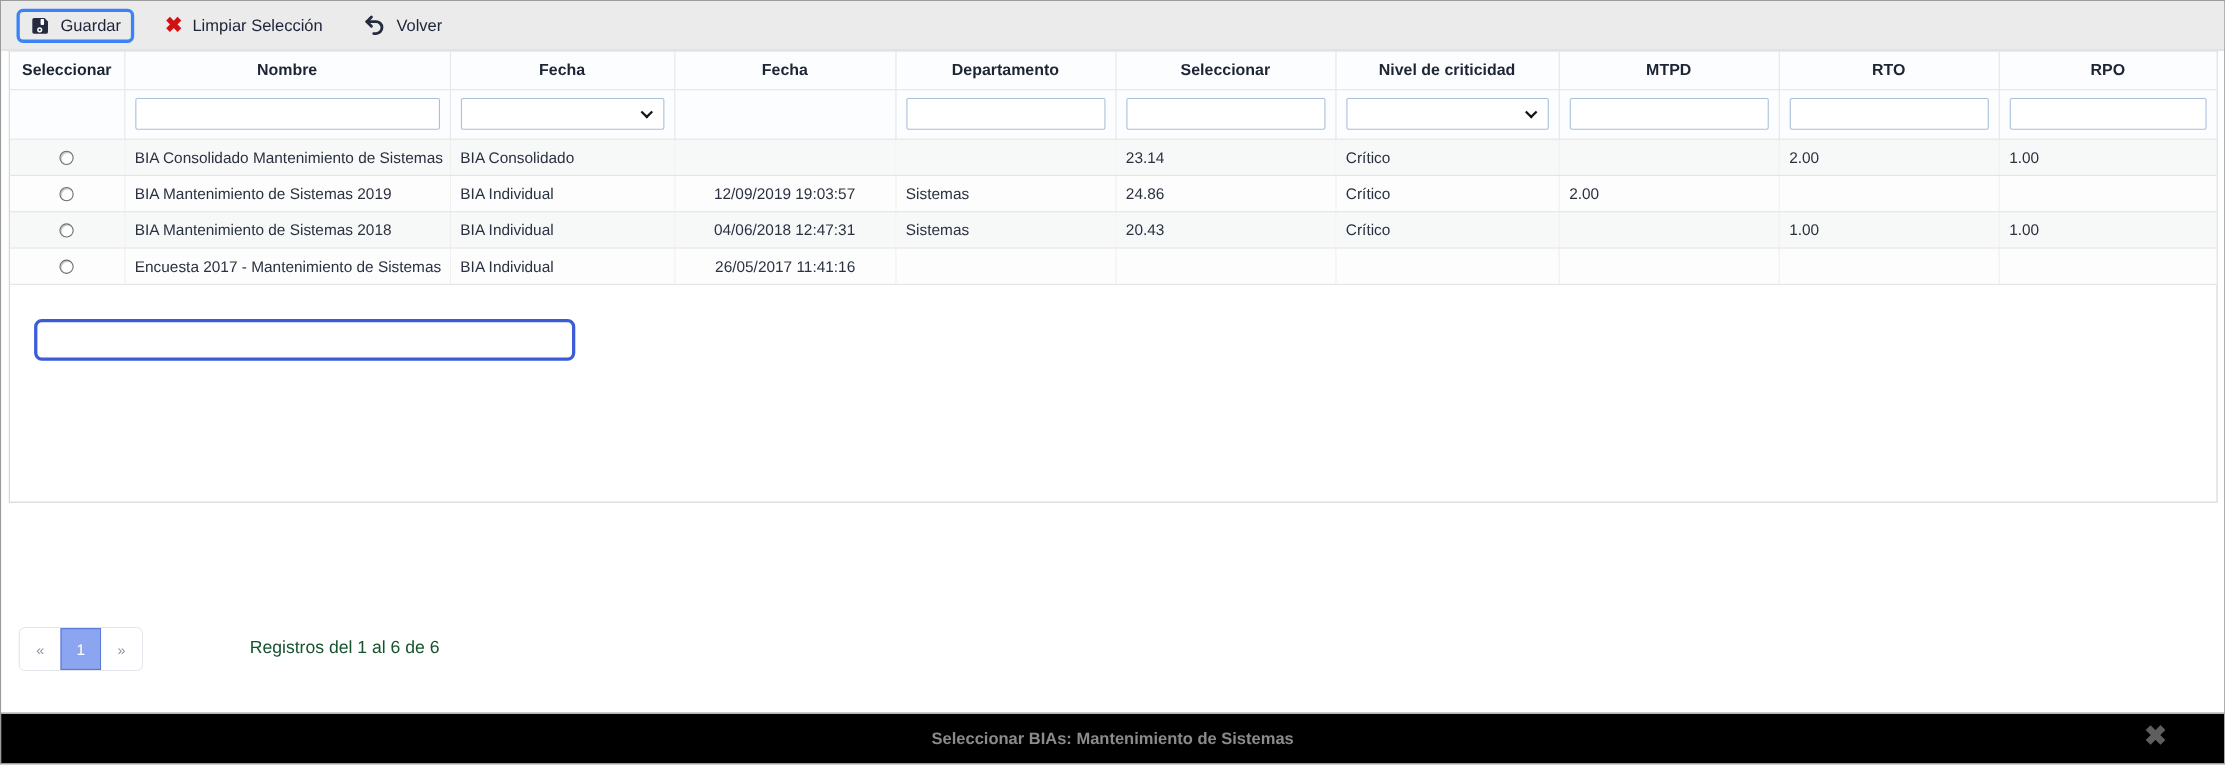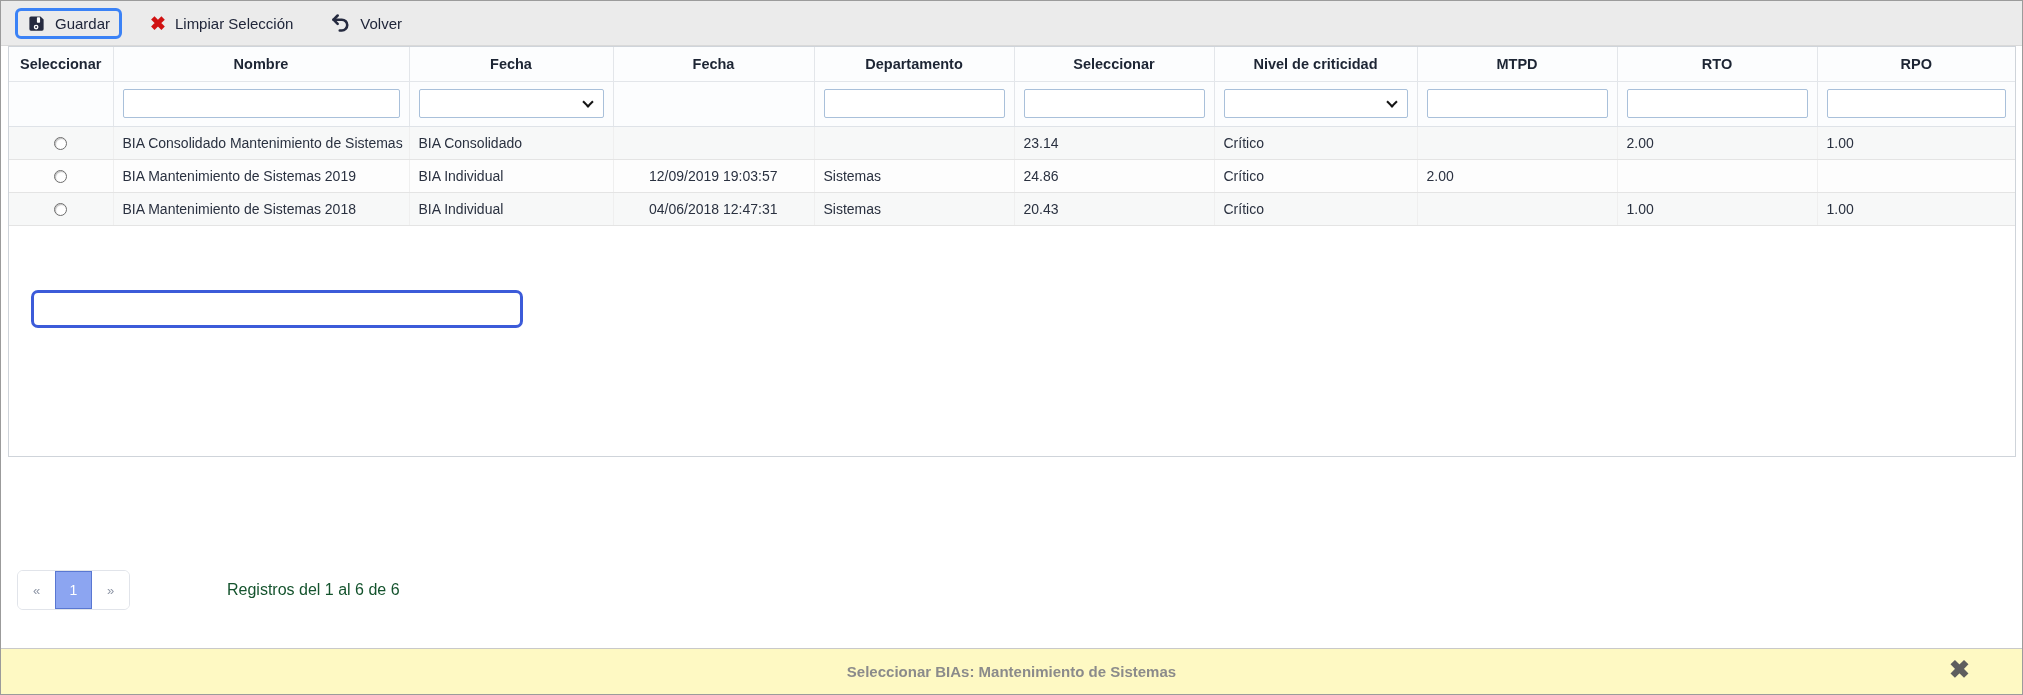--- a/index.html
+++ b/index.html
@@ -106,21 +106,21 @@
     border-left: 1px solid #5977d2; border-right: 1px solid #5977d2;
     cursor: pointer; font-family: inherit; border-top: 1px solid #5977d2; border-bottom: 1px solid #5977d2;
   }
   .registros {
     position: absolute; top: 580px; left: 226px;
     font-size: 16px; color: #14532d;
   }
   
   .footer {
     position: absolute; left: 0; right: 0; bottom: 0; height: 46px;
-    background: #fef9c3; border-top: 1px solid #c9c9c9;
+    background: #000000; border-top: 1px solid #c9c9c9;
     display: flex; align-items: center; justify-content: center;
   }
   .footer-title { font-size: 15px; font-weight: bold; color: #8b8b8b; }
   .footer-close {
     position: absolute; right: 52px; top: 8px;
     font-size: 25px; font-weight: bold; color: #5e5e5e;
     cursor: pointer; line-height: 1;
   }
 </style>
 </head>
@@ -227,20 +227,32 @@
         <td>BIA Mantenimiento de Sistemas 2018</td>
         <td>BIA Individual</td>
         <td class="c-fecha">04/06/2018 12:47:31</td>
         <td>Sistemas</td>
         <td>20.43</td>
         <td>Crítico</td>
         <td></td>
         <td>1.00</td>
         <td>1.00</td>
       </tr>
+      <tr>
+        <td class="c-sel"><span class="radio"></span></td>
+        <td>Encuesta 2017 - Mantenimiento de Sistemas</td>
+        <td>BIA Individual</td>
+        <td class="c-fecha">26/05/2017 11:41:16</td>
+        <td></td>
+        <td></td>
+        <td></td>
+        <td></td>
+        <td></td>
+        <td></td>
+      </tr>
     </tbody>
   </table>
   <div class="row-highlight"></div>
 </div>
 
 <div class="pager">
   <button class="pager-btn">«</button>
   <button class="pager-current">1</button>
   <button class="pager-btn">»</button>
 </div>

